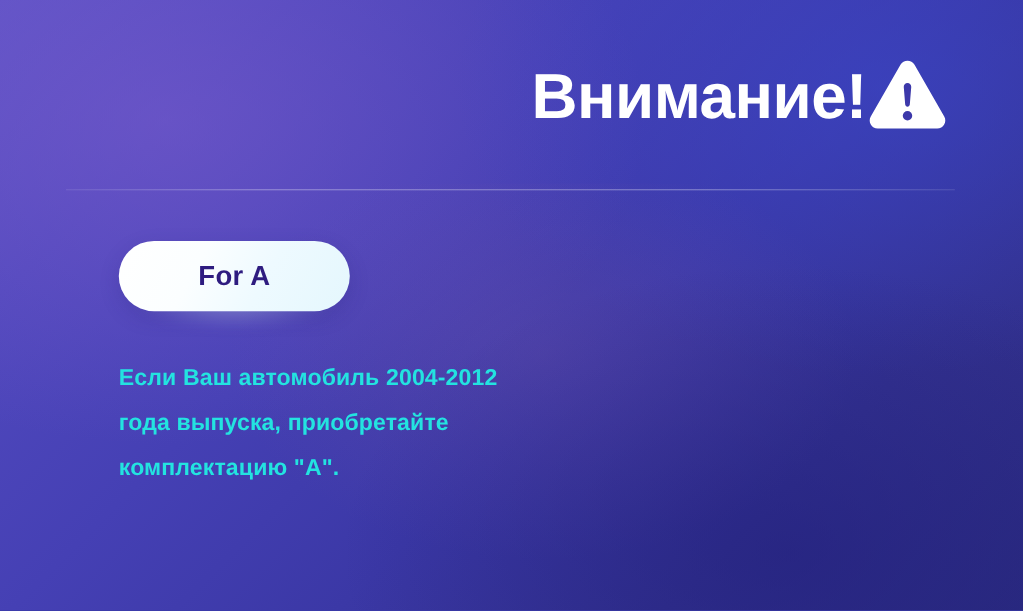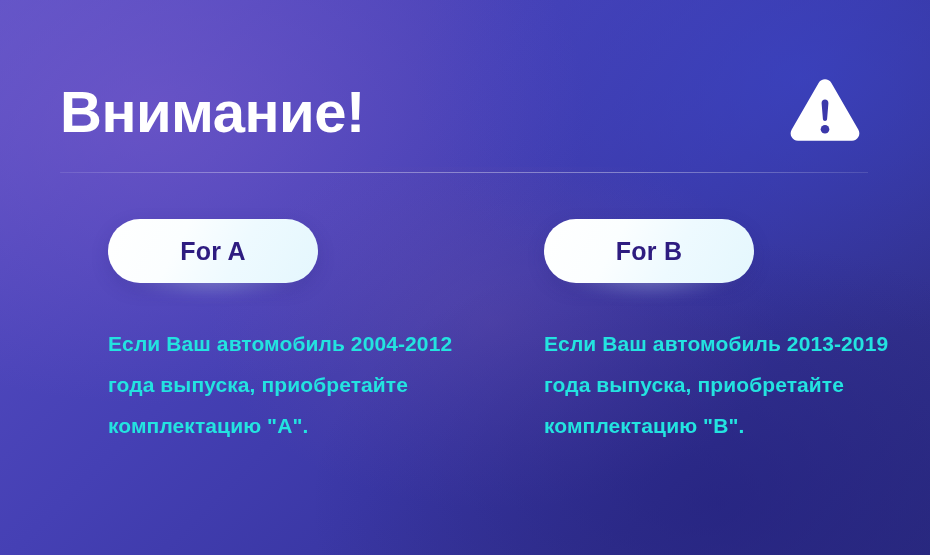--- a/index.html
+++ b/index.html
@@ -66,26 +66,26 @@
     width:72%;
     height:78%;
     background:radial-gradient(ellipse at 60% 60%, rgba(32,30,124,0.55) 0%, rgba(32,30,124,0.0) 72%);
     pointer-events:none;
   }
 
   
   .header {
     position:absolute;
     left:60px;
-    top:64px;
+    top:40px;
     width:808px;
     height:96px;
     display:flex;
     align-items:center;
-    justify-content:space-between;
+    justify-content:flex-end;
   }
 
   .page-title {
     font-size:58px;
     line-height:1.05;
     font-weight:bold;
     color:#ffffff;
     letter-spacing:-0.5px;
     white-space:nowrap;
   }
@@ -199,24 +199,15 @@
     <div class="column">
       <div class="pill-wrap">
         <div class="pill-glow"></div>
         <div class="pill">
           <span class="pill-label">For A</span>
         </div>
       </div>
       <div class="desc">Если Ваш автомобиль 2004-2012 года выпуска, приобретайте комплектацию "A".</div>
     </div>
 
-    <div class="column">
-      <div class="pill-wrap">
-        <div class="pill-glow"></div>
-        <div class="pill">
-          <span class="pill-label">For B</span>
-        </div>
-      </div>
-      <div class="desc">Если Ваш автомобиль 2013-2019 года выпуска, приобретайте комплектацию "B".</div>
-    </div>
 
   </div>
 </div>
 
 </body></html>

